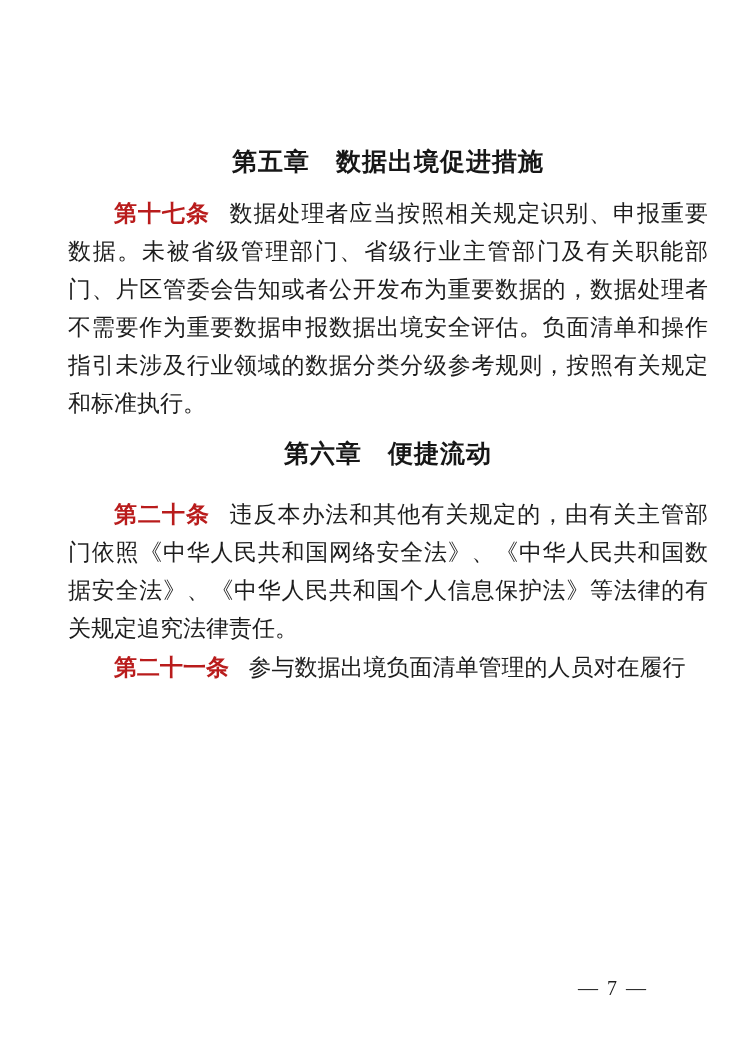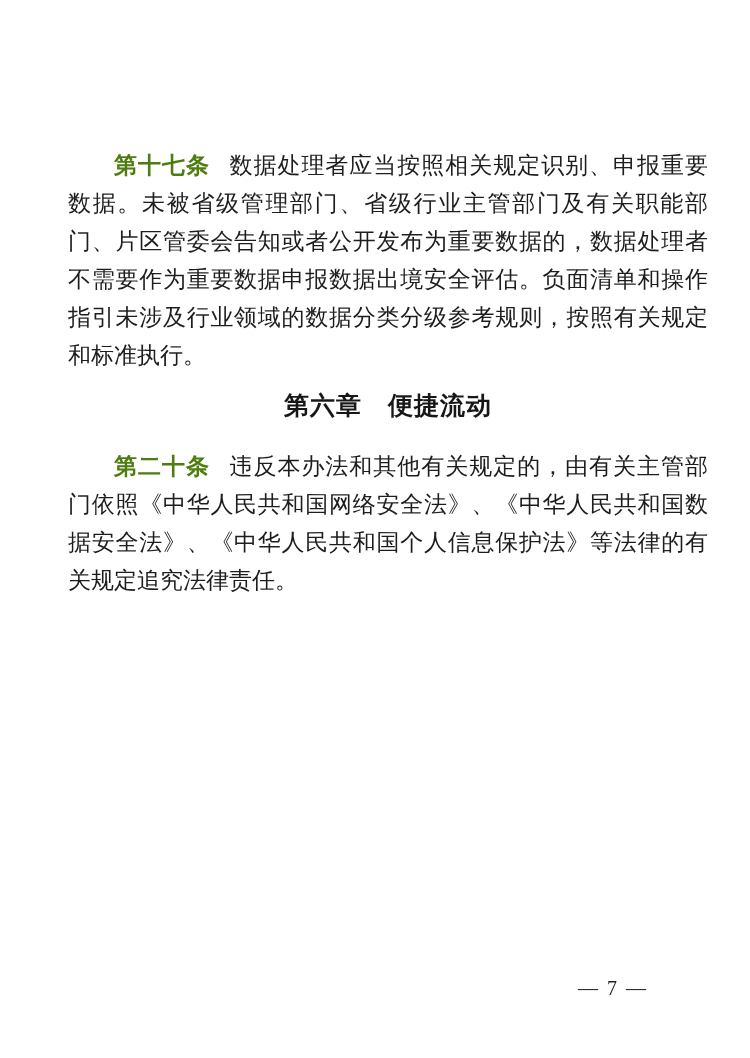--- a/index.html
+++ b/index.html
@@ -37,43 +37,45 @@
     line-height: 38px;
     text-align: justify;
     text-justify: inter-character;
     text-indent: 2em;
     color: #1d1d1d;
   }
   .article-label {
     font-family: "Liberation Sans", "DejaVu Sans", sans-serif;
     font-weight: 700;
     margin-right: 0.85em;
-    color: #4d7c0f;
+    color: #b91c1c;
   }
   .page-footer {
     position: absolute;
     top: 977px;
     right: 102px;
     font-family: "Liberation Serif", "DejaVu Serif", serif;
     font-size: 20px;
     letter-spacing: 2px;
     color: #1d1d1d;
     white-space: nowrap;
   }
 </style>
 </head>
 <body>
 
 <div class="page">
 
+  <h2 class="chapter-heading">第五章　数据出境促进措施</h2>
 
   <p class="article"><span class="article-label">第十七条</span><span>数据处理者应当按照相关规定识别、申报重要数据。未被省级管理部门、省级行业主管部门及有关职能部门、片区管委会告知或者公开发布为重要数据的，数据处理者不需要作为重要数据申报数据出境安全评估。负面清单和操作指引未涉及行业领域的数据分类分级参考规则，按照有关规定和标准执行。</span></p>
 
 
 
   <h2 class="chapter-heading second">第六章　便捷流动</h2>
 
   <p class="article"><span class="article-label">第二十条</span><span>违反本办法和其他有关规定的，由有关主管部门依照《中华人民共和国网络安全法》、《中华人民共和国数据安全法》、《中华人民共和国个人信息保护法》等法律的有关规定追究法律责任。</span></p>
 
+  <p class="article"><span class="article-label">第二十一条</span><span>参与数据出境负面清单管理的人员对在履行</span></p>
 
   <div class="page-footer">— 7 —</div>
 
 </div>
 
 </body></html>

